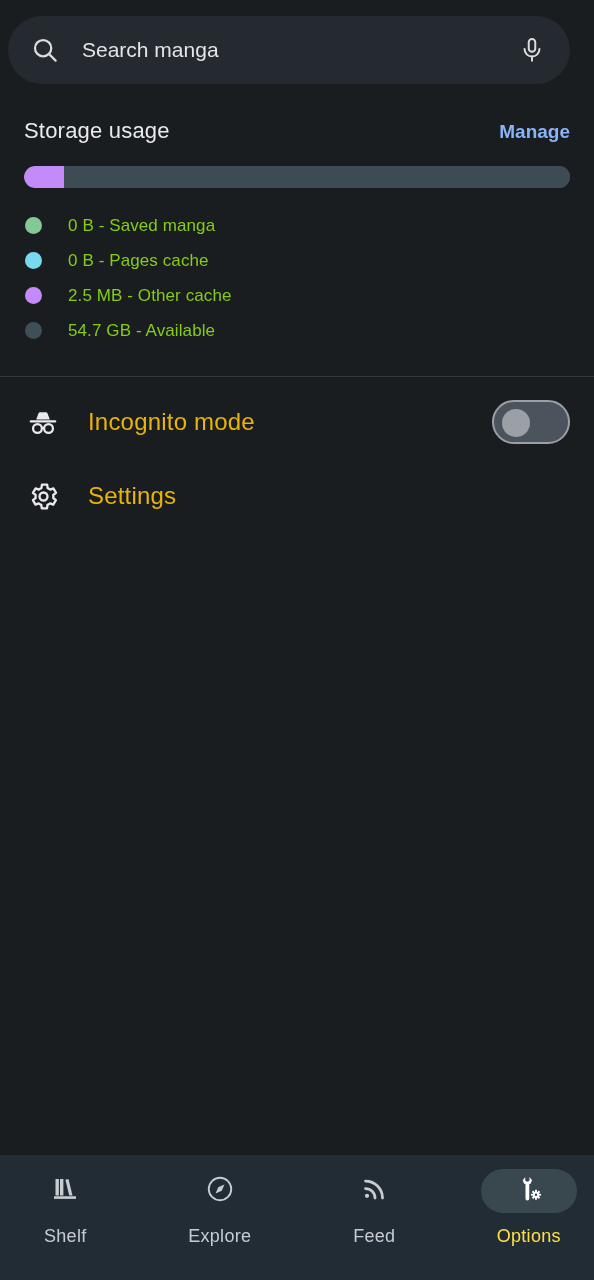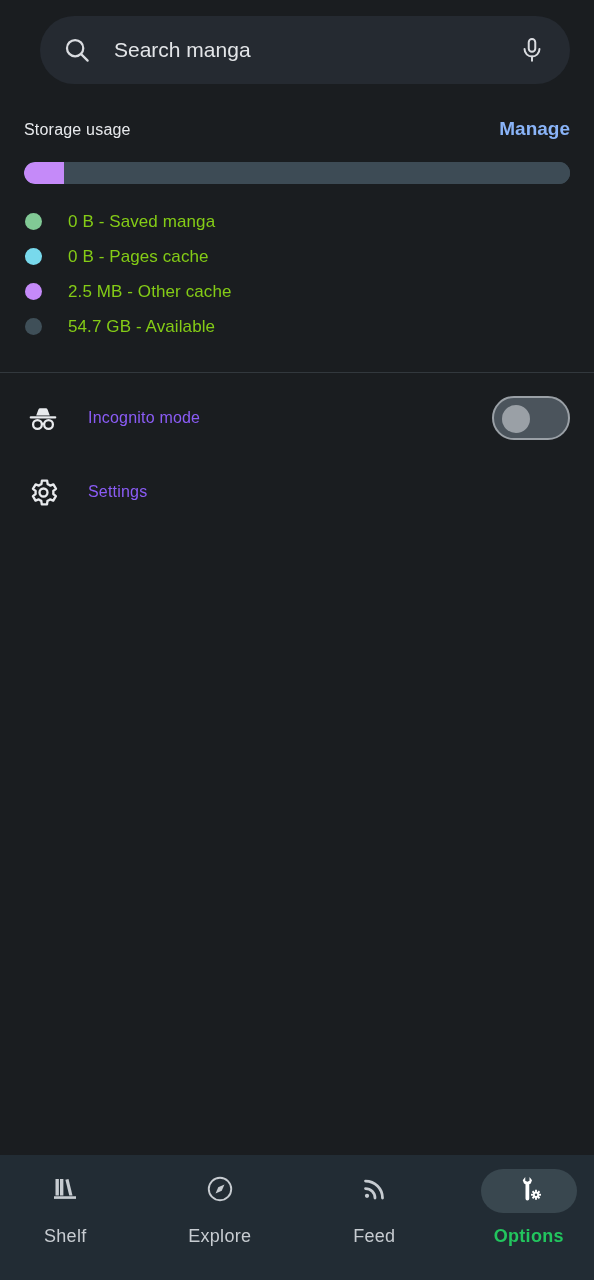--- a/index.html
+++ b/index.html
@@ -14,21 +14,21 @@
     position: relative;
     width: 594px;
     height: 1280px;
     background: #1a1d20;
     display: flex;
     flex-direction: column;
   }
 
   
   .search-wrap {
-    padding: 16px 24px 0 40px;
+    padding: 16px 24px 0 8px;
     border-radius: 14px;
   }
   .search-bar {
     height: 68px;
     background: #252a31;
     border-radius: 34px;
     display: flex;
     align-items: center;
     padding: 0 24px 0 22px;
   }
@@ -50,21 +50,21 @@
   .storage {
     padding: 34px 24px 0 24px;
   }
   .storage-head {
     display: flex;
     align-items: baseline;
     justify-content: space-between;
   }
   .storage-title {
     color: #e8eaed;
-    font-size: 16px;
+    font-size: 22px;
     letter-spacing: .2px;
   }
   .storage-manage {
     color: #8ab4f8;
     font-size: 19px;
     font-weight: bold;
     cursor: pointer;
     text-align: center;
   }
   .bar-track {
@@ -117,22 +117,22 @@
   }
   .menu-icon {
     width: 34px;
     height: 34px;
     flex: 0 0 auto;
     display: flex;
     align-items: center;
     justify-content: center;
   }
   .menu-label {
-    color: #8b5cf6;
-    font-size: 16px;
+    color: #eab308;
+    font-size: 24px;
     margin-left: 28px;
     flex: 1 1 auto;
     letter-spacing: .2px;
   }
   .toggle {
     width: 78px;
     height: 44px;
     border-radius: 22px;
     background: #4b545c;
     border: 2px solid #9aa0a6;
@@ -176,21 +176,21 @@
     align-items: center;
     justify-content: center;
   }
   .nav-item.active .nav-pill { background: #39474f; }
   .nav-label {
     margin-top: 13px;
     font-size: 18px;
     color: #c7ccd1;
     letter-spacing: .3px;
   }
-  .nav-item.active .nav-label { color: #22c55e; font-weight: bold; }
+  .nav-item.active .nav-label { color: #fde047; font-weight: normal; }
 </style>
 </head>
 <body>
 
 <div class="screen">
 
   <div class="search-wrap">
     <div class="search-bar">
       <span class="search-icon">
         <svg width="30" height="30" viewBox="0 0 24 24" fill="none" stroke="#dadce0" stroke-width="1.8">

